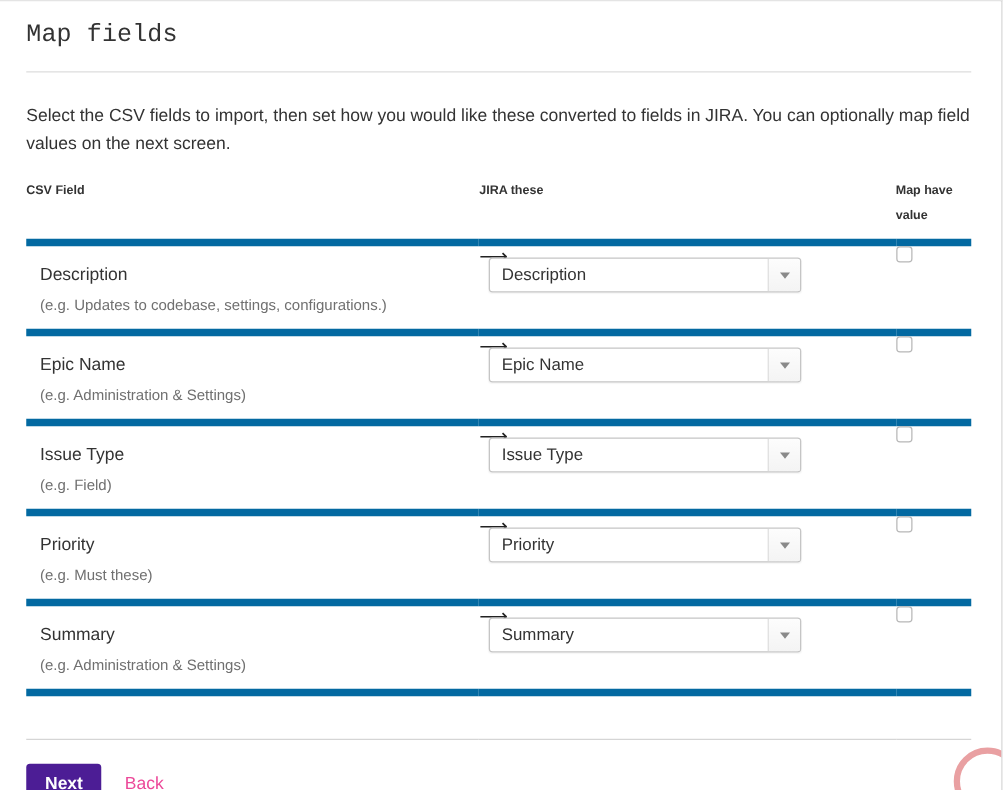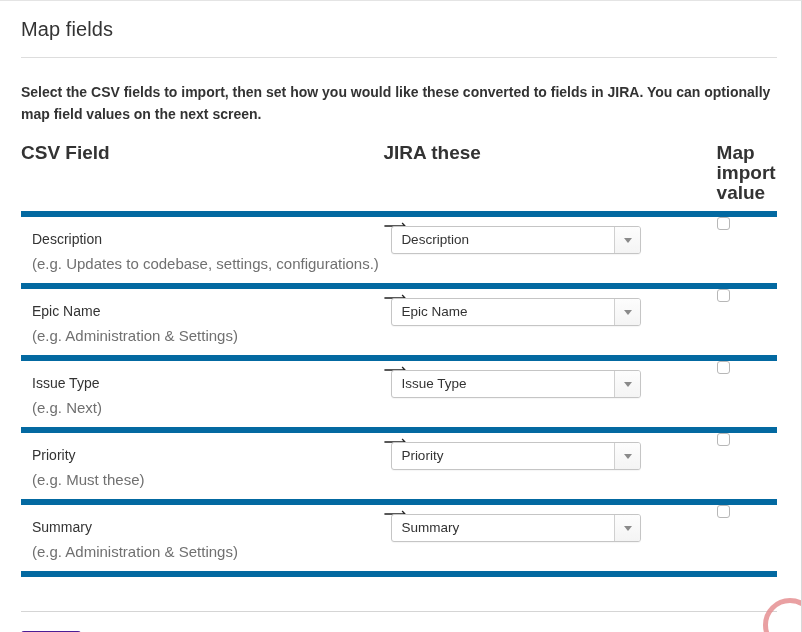--- a/index.html
+++ b/index.html
@@ -34,50 +34,50 @@
 
   
   .page-title {
     font-size: 20px;
     font-weight: 400;
     color: #333333;
     letter-spacing: 0.1px;
     margin: 0;
     padding: 14px 0 0 0;
     line-height: 28px;
+    font-family: Liberation Mono, monospace;
   }
   .title-rule {
     margin-top: 14px;
     height: 1px;
     background: #dddddd;
     width: 756px;
   }
 
   
   .intro {
     font-size: 14px;
     line-height: 22px;
     color: #333333;
     margin: 0;
     padding-top: 23px;
     width: 757px;
-    font-weight: bold;
   }
 
   
   table.map-table {
     border-collapse: collapse;
     margin-top: 18px;
     width: 756px;
     table-layout: fixed;
   }
   table.map-table th {
     text-align: left;
     vertical-align: top;
-    font-size: 19px;
+    font-size: 10px;
     font-weight: bold;
     color: #333333;
     padding: 0 0 8px 0;
     line-height: 20px;
     margin-top: 24px;
   }
   th.col-csv   { width: 348px; padding-left: 11px; }
   th.col-arrow { width: 0px; }
   th.col-jira  { width: 320px; padding-left: 8px; }
   th.col-map   { width: 58px; padding-left: 13px; }
@@ -89,21 +89,21 @@
   }
   tr.field-row td { height: 66px; }
 
   .csv-cell { padding: 13px 0 0 11px; }
   .csv-name {
     font-size: 14px;
     color: #333333;
     line-height: 18px;
   }
   .csv-example {
-    font-size: 15px;
+    font-size: 12px;
     color: #707070;
     line-height: 16px;
     padding-top: 8px;
     white-space: nowrap;
   }
 
   .arrow-cell {
     text-align: right;
     padding: 16px 0 0 0;
     width: 42px;
@@ -233,21 +233,21 @@
     <div class="title-rule"></div>
 
     <p class="intro">Select the CSV fields to import, then set how you would like these converted to fields in JIRA. You can optionally map field values on the next screen.</p>
 
     <table class="map-table">
       <thead>
         <tr>
           <th class="col-csv">CSV Field</th>
           <th class="col-arrow"></th>
           <th class="col-jira">JIRA these</th>
-          <th class="col-map">Map import value</th>
+          <th class="col-map">Map have value</th>
         </tr>
       </thead>
       <tbody>
 
         <tr class="field-row">
           <td>
             <div class="csv-cell">
               <div class="csv-name">Description</div>
               <div class="csv-example">(e.g.  Updates to codebase, settings, configurations.)</div>
             </div>
@@ -288,21 +288,21 @@
           </td>
           <td class="map-cell">
             <input type="checkbox" class="cbx" style="">
           </td>
         </tr>
 
         <tr class="field-row">
           <td>
             <div class="csv-cell">
               <div class="csv-name">Issue Type</div>
-              <div class="csv-example">(e.g.  Next)</div>
+              <div class="csv-example">(e.g.  Field)</div>
             </div>
           </td>
           <td class="arrow-cell">
             <span class="arrow-glyph">⟶</span>
           </td>
           <td>
             <div class="jira-cell">
               <div class="select-box">
                 <span class="select-value">Issue Type</span>
                 <span class="select-arrow-btn"></span>

